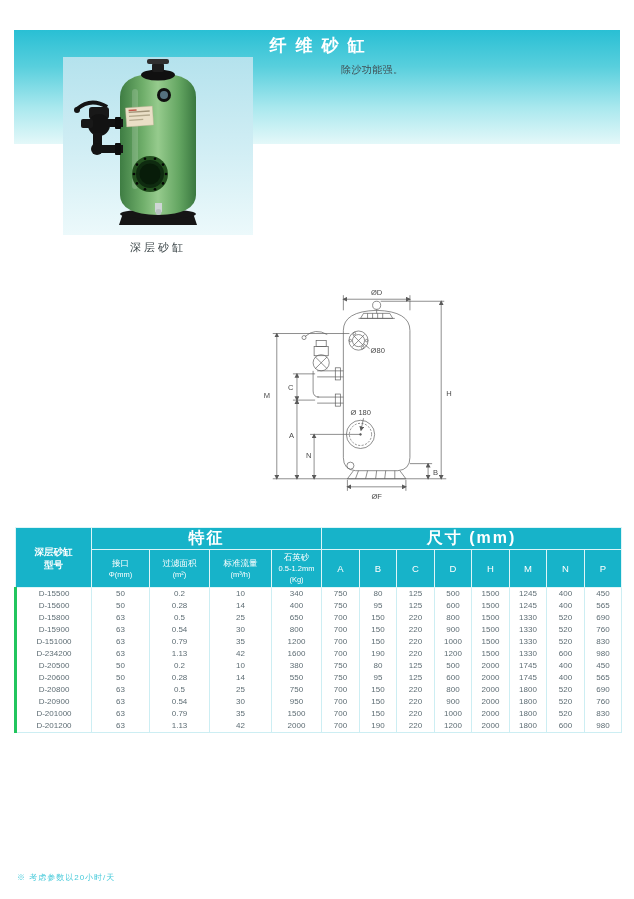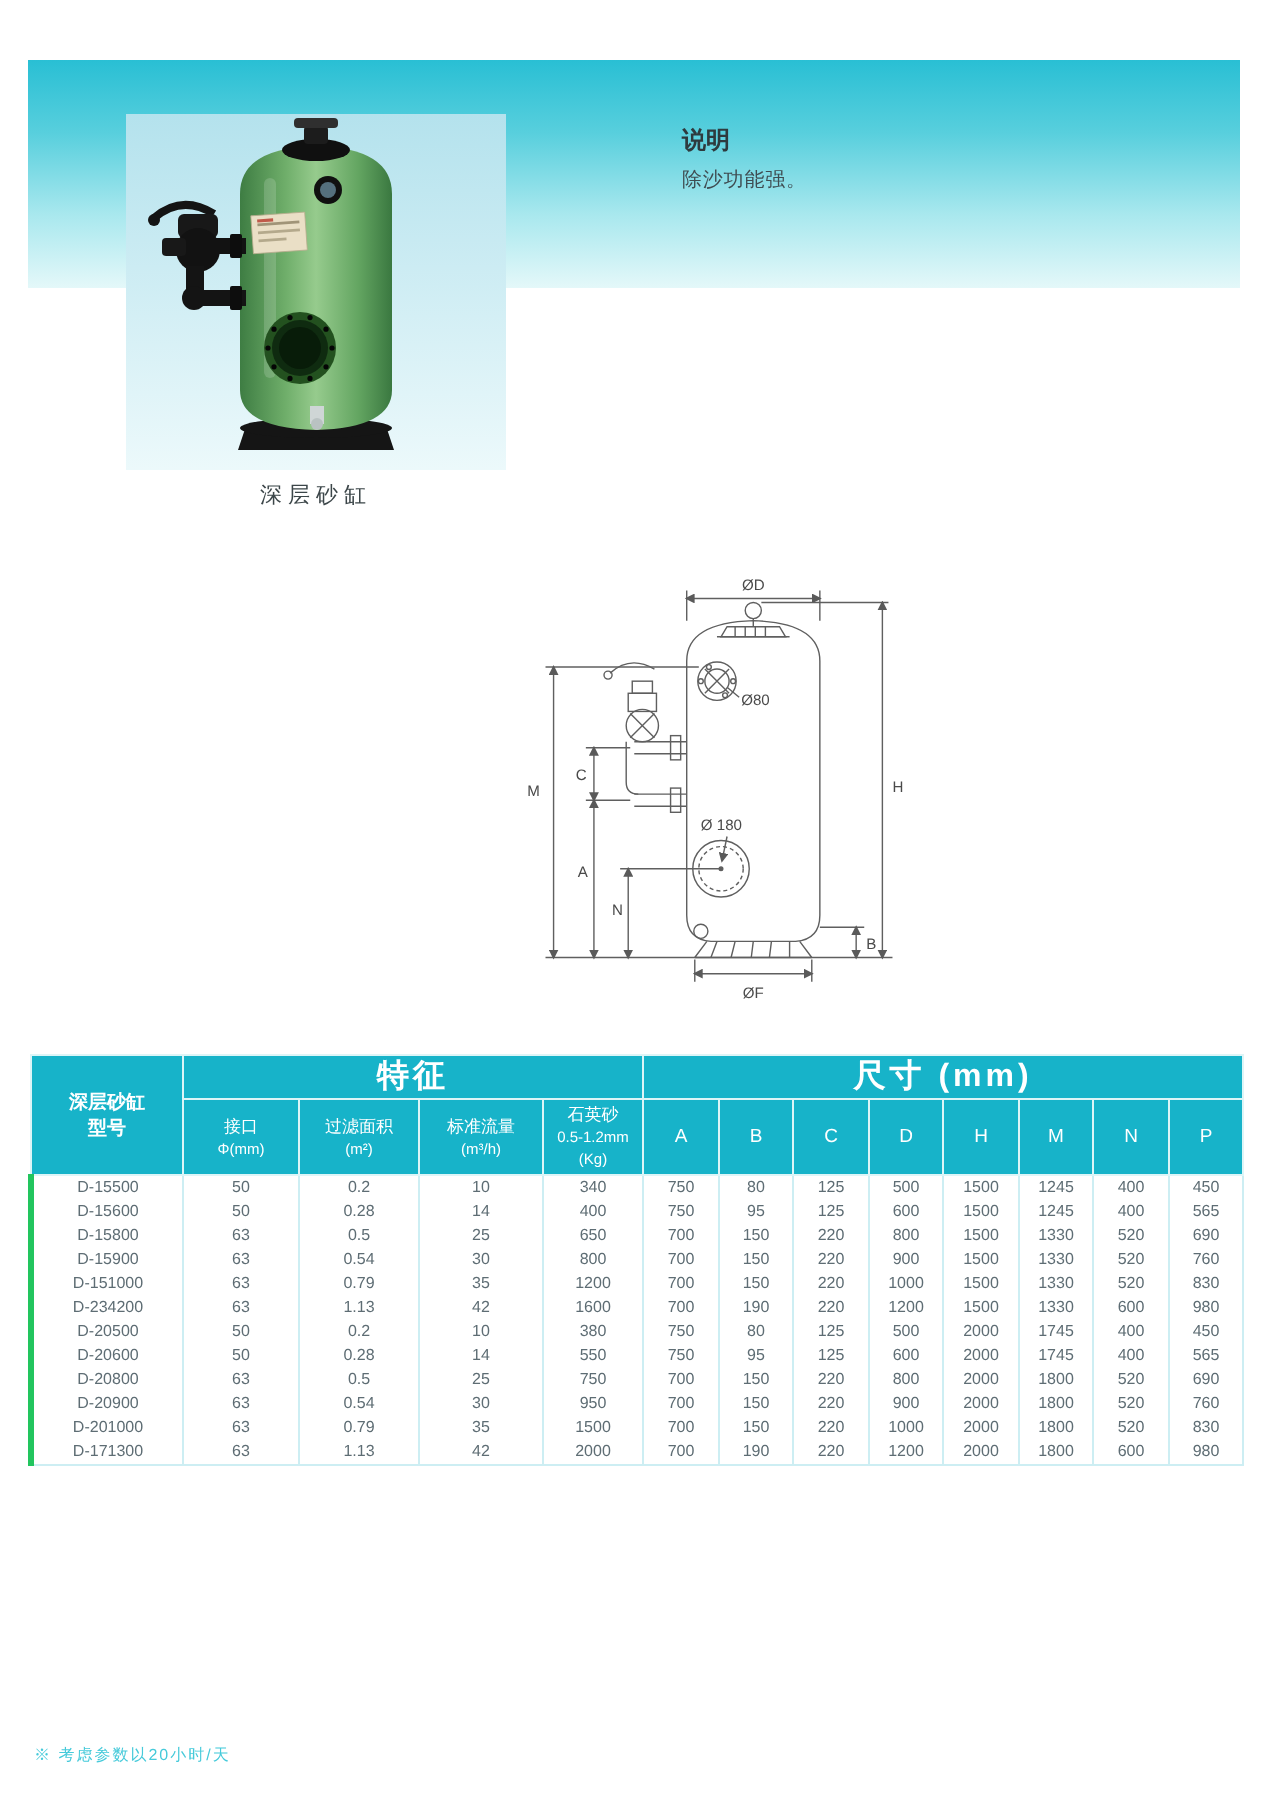--- a/index.html
+++ b/index.html
@@ -37,20 +37,21 @@
   .spec-table tbody tr:last-child td{border-bottom:1px solid #cdeef3;}
   
   .footnote{position:absolute;left:17px;top:872px;font-size:8px;color:#46cada;letter-spacing:1px;}
 </style>
 </head>
 <body>
 
 <div class="page">
 
   <div class="band"></div>
+  <div class="title">纤维砂缸</div>
 
   <div class="photo-wrap">
     <svg viewBox="0 0 190 178" width="190" height="178">
       <defs>
         <linearGradient id="pbg" x1="0" y1="0" x2="0" y2="1">
           <stop offset="0" stop-color="#b4e2ed"></stop>
             <stop offset="1" stop-color="#ecf9fb"></stop>
         </linearGradient>
         <linearGradient id="tg" x1="0" y1="0" x2="1" y2="0">
           <stop offset="0" stop-color="#3e7d43"></stop>
@@ -113,21 +114,20 @@
         <circle cx="34" cy="92" r="6" fill="#141414"></circle>
         <rect x="34" y="88" width="26" height="8" fill="#141414"></rect>
         <rect x="52" y="60" width="6" height="12" rx="1" fill="#0d0d0d"></rect>
         <rect x="52" y="86" width="6" height="12" rx="1" fill="#0d0d0d"></rect>
       </g>
     </svg>
   </div>
   <div class="caption">深层砂缸</div>
 
   <div class="desc">
-    <div class="desc-h">说明</div>
     <div class="desc-line">除沙功能强。</div>
   </div>
 
   <div class="diagram-wrap">
     <svg viewBox="0 0 205 232" width="208" height="234">
       <defs>
         <marker id="ar" viewBox="0 0 10 10" refX="8" refY="5" markerWidth="7" markerHeight="7" orient="auto-start-reverse">
           <path d="M0,0 L10,5 L0,10 Z" fill="#5a5a5a"></path>
         </marker>
       </defs>
@@ -431,21 +431,21 @@
           <td>700</td>
           <td>150</td>
           <td>220</td>
           <td>1000</td>
           <td>2000</td>
           <td>1800</td>
           <td>520</td>
           <td>830</td>
         </tr>
         <tr>
-          <td>D-171300</td>
+          <td>D-201200</td>
           <td>63</td>
           <td>1.13</td>
           <td>42</td>
           <td>2000</td>
           <td>700</td>
           <td>190</td>
           <td>220</td>
           <td>1200</td>
           <td>2000</td>
           <td>1800</td>

